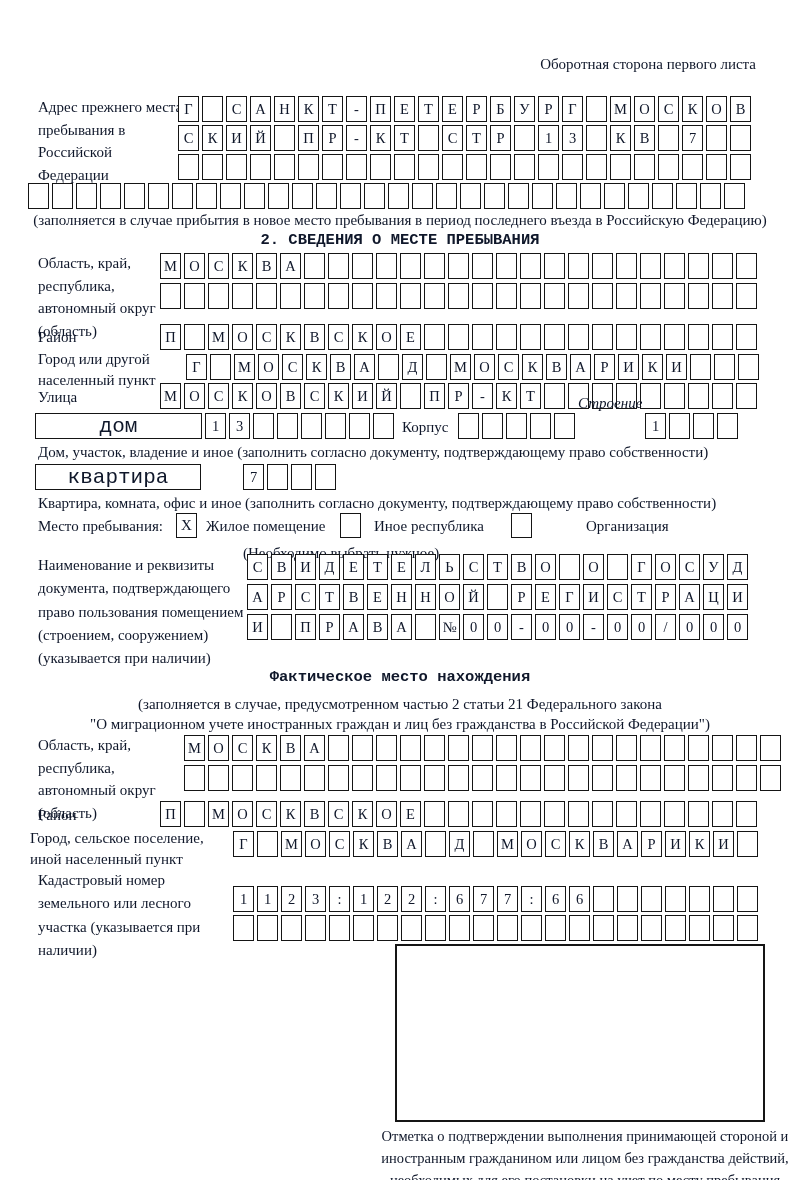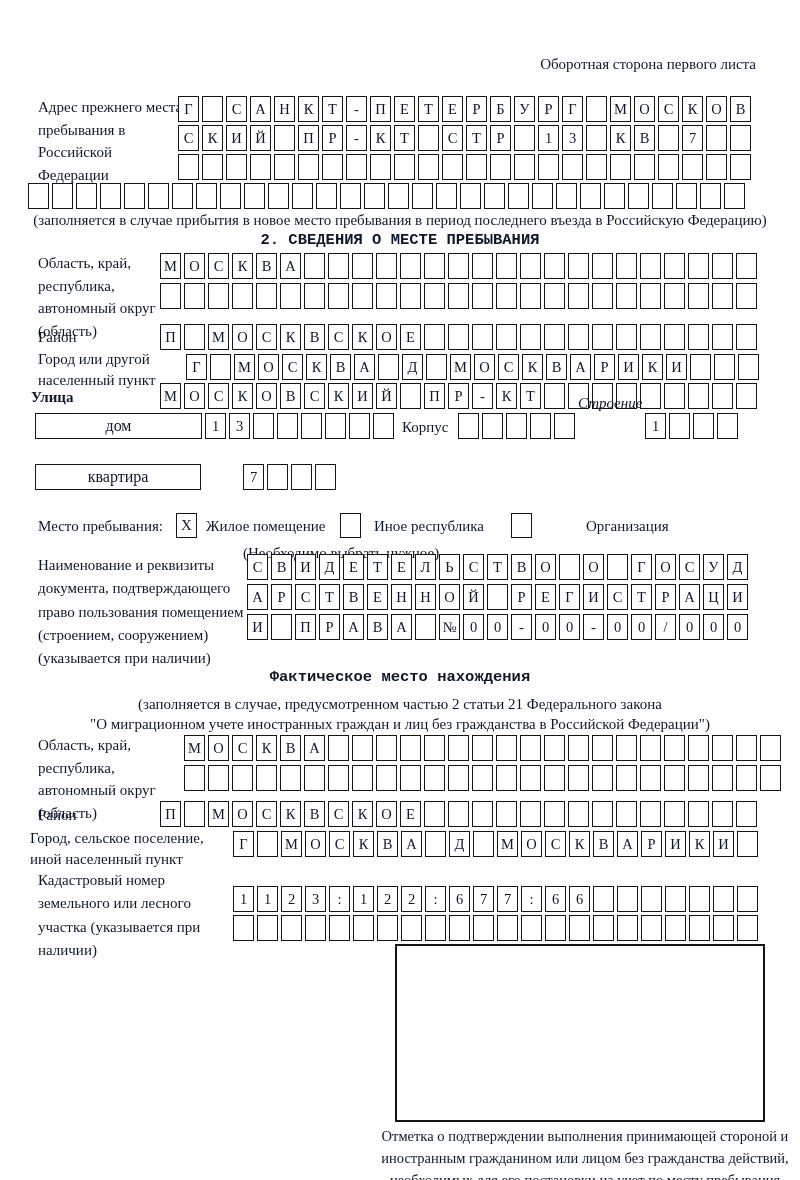--- a/index.html
+++ b/index.html
@@ -13,21 +13,21 @@
   .hdr-note{position:absolute;top:20px;right:44px;font-size:15px;}
   .sec-title{position:absolute;font-weight:bold;font-size:15.5px;font-family:Liberation Mono, monospace;}
   .cells{position:absolute;display:flex;gap:3px;}
   .cell{
     flex:0 0 auto;width:21px;height:26px;border:1.6px solid #151515;
     box-sizing:border-box;display:flex;align-items:center;justify-content:center;
     font-size:14.5px;background:#fff;
   }
   .typebox{
     position:absolute;height:26px;border:1.6px solid #151515;box-sizing:border-box;
-    display:flex;align-items:center;justify-content:center;font-size:16px;background:#fff;
+    display:flex;align-items:center;justify-content:center;font-size:21px;background:#fff;font-family:Liberation Mono, monospace;
   }
   .cb{
     position:absolute;width:21px;height:25px;border:1.6px solid #151515;box-sizing:border-box;
     display:flex;align-items:center;justify-content:center;font-size:15px;background:#fff;
   }
   .stamp-box{position:absolute;left:395px;top:908px;width:370px;height:178px;border:2px solid #151515;box-sizing:border-box;background:#fff;}
   .stamp-caption{position:absolute;left:360px;top:1090px;width:450px;text-align:center;font-size:14.5px;line-height:1.5;}
 </style>
 </head>
 <body>
@@ -257,21 +257,21 @@
       <div class="cell">А</div>
       <div class="cell">Р</div>
       <div class="cell">И</div>
       <div class="cell">К</div>
       <div class="cell">И</div>
       <div class="cell"></div>
       <div class="cell"></div>
       <div class="cell"></div>
     </div>
 
-  <div class="lbl" style="left:31px;top:350px;font-weight:bold;">Улица</div>
+  <div class="lbl" style="left:38px;top:350px;">Улица</div>
   <div class="cells" style="left:160px;top:347px;">
       <div class="cell">М</div>
       <div class="cell">О</div>
       <div class="cell">С</div>
       <div class="cell">К</div>
       <div class="cell">О</div>
       <div class="cell">В</div>
       <div class="cell">С</div>
       <div class="cell">К</div>
       <div class="cell">И</div>
@@ -312,28 +312,30 @@
       <div class="cell"></div>
       <div class="cell"></div>
     </div>
   <div class="lbl" style="left:578px;top:356px;font-style:italic;">Строение</div>
   <div class="cells" style="left:645px;top:377px;">
       <div class="cell">1</div>
       <div class="cell"></div>
       <div class="cell"></div>
       <div class="cell"></div>
     </div>
+  <div class="note" style="left:38px;top:406px;">Дом, участок, владение и иное (заполнить согласно документу, подтверждающему право собственности)</div>
 
   <div class="typebox" style="left:35px;top:428px;width:166px;">квартира</div>
   <div class="cells" style="left:243px;top:428px;">
       <div class="cell">7</div>
       <div class="cell"></div>
       <div class="cell"></div>
       <div class="cell"></div>
     </div>
+  <div class="note" style="left:38px;top:457px;">Квартира, комната, офис и иное (заполнить согласно документу, подтверждающему право собственности)</div>
 
   <div class="lbl" style="left:38px;top:479px;">Место пребывания:</div>
   <div class="cb" style="left:176px;top:477px;">X</div>
   <div class="lbl" style="left:206px;top:479px;">Жилое помещение</div>
   <div class="cb" style="left:340px;top:477px;"></div>
   <div class="lbl" style="left:374px;top:479px;">Иное республика</div>
   <div class="cb" style="left:511px;top:477px;"></div>
   <div class="lbl" style="left:586px;top:479px;">Организация</div>
   <div class="note" style="left:243px;top:507px;">(Необходимо выбрать нужное)</div>
 

